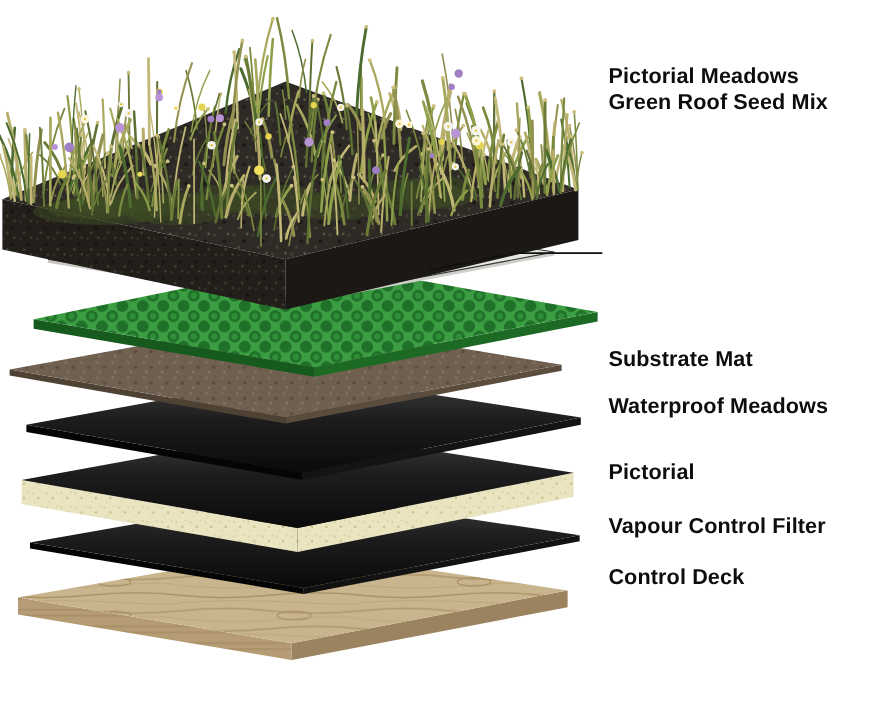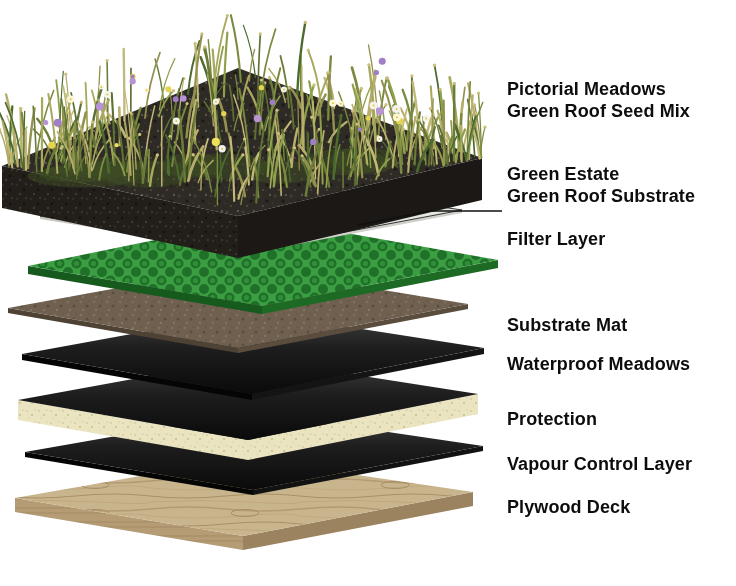--- a/index.html
+++ b/index.html
@@ -4,21 +4,21 @@
 <style>
   html,body{margin:0;padding:0;background:#fff;}
   .stage{
     position:relative;
     width:736px;height:586px;
     background:#ffffff;
     overflow:hidden;
     font-family:"Liberation Sans",sans-serif;
   }
   #layers-svg{position:absolute;left:0;top:0;}
-  .labels{position:absolute;left:0;top:0;width:736px;height:516px;pointer-events:none;margin-top:26px;}
+  .labels{position:absolute;left:0;top:0;width:736px;height:516px;pointer-events:none;}
   .lbl{
     position:absolute;
     left:507px;
     font-weight:bold;
     font-size:18px;
     line-height:1.24;
     color:#0d0d0d;
     white-space:pre-line;
     letter-spacing:0.1px;
   }
@@ -606,22 +606,19 @@
           <circle cx="146.61594746261832" cy="90.16118735526157" r="2.375898924819194" fill="#fbf7d8"></circle>
           <circle cx="146.61594746261832" cy="90.16118735526157" r="1" fill="#e4c53c"></circle>
         </g>
         <polyline points="502,211 430,211 358,225" fill="none" stroke="#111111" stroke-width="1.4"></polyline>
       </g>
   </svg>
 
   <div class="labels">
     <div class="lbl" style="top:52px">Pictorial Meadows
 Green Roof Seed Mix</div>
-    <div class="lbl" style="top:137px">Green Estate
-Green Roof Substrate</div>
-    <div class="lbl" style="top:202px">Filter Layer</div>
     <div class="lbl" style="top:288px">Substrate Mat</div>
     <div class="lbl" style="top:327px">Waterproof Meadows</div>
-    <div class="lbl" style="top:382px">Protection</div>
-    <div class="lbl" style="top:427px">Vapour Control Layer</div>
-    <div class="lbl" style="top:470px">Plywood Deck</div>
+    <div class="lbl" style="top:382px">Pictorial</div>
+    <div class="lbl" style="top:427px">Vapour Control Filter</div>
+    <div class="lbl" style="top:470px">Control Deck</div>
   </div>
 </div>
 
 </body></html>

